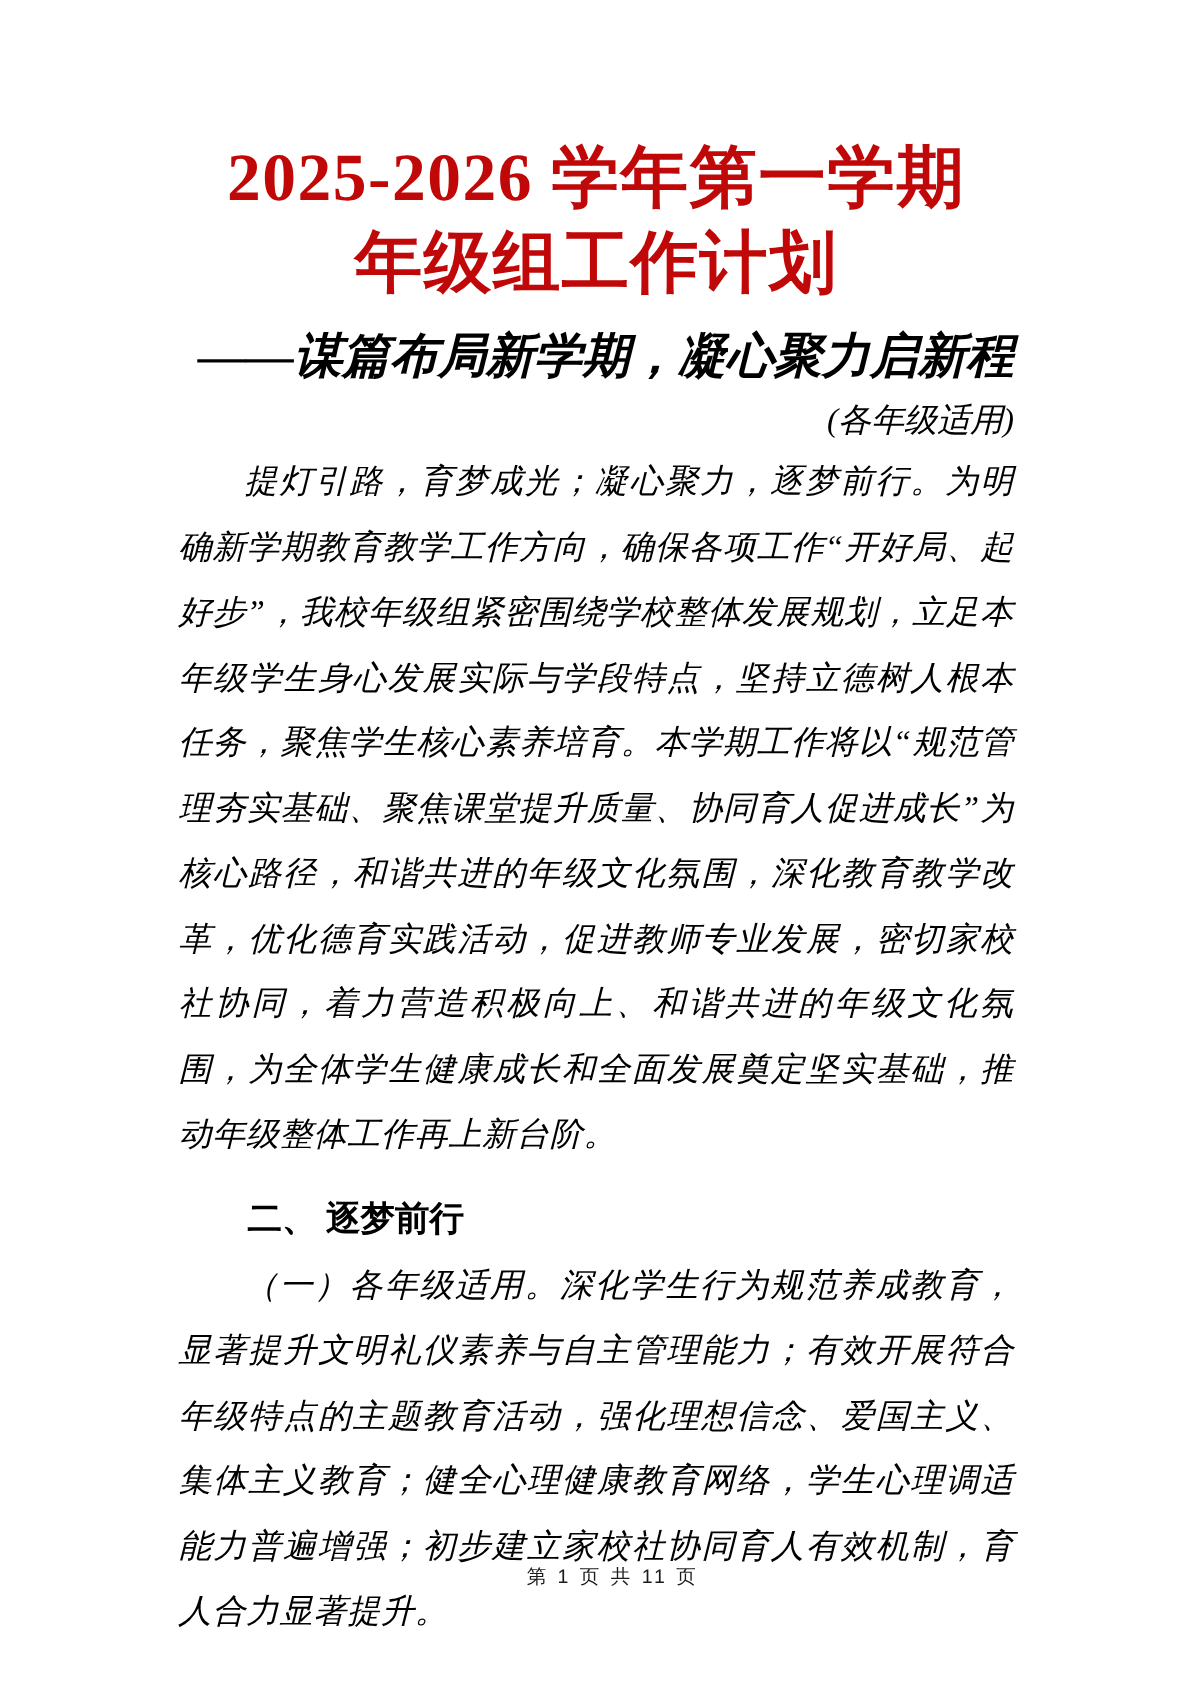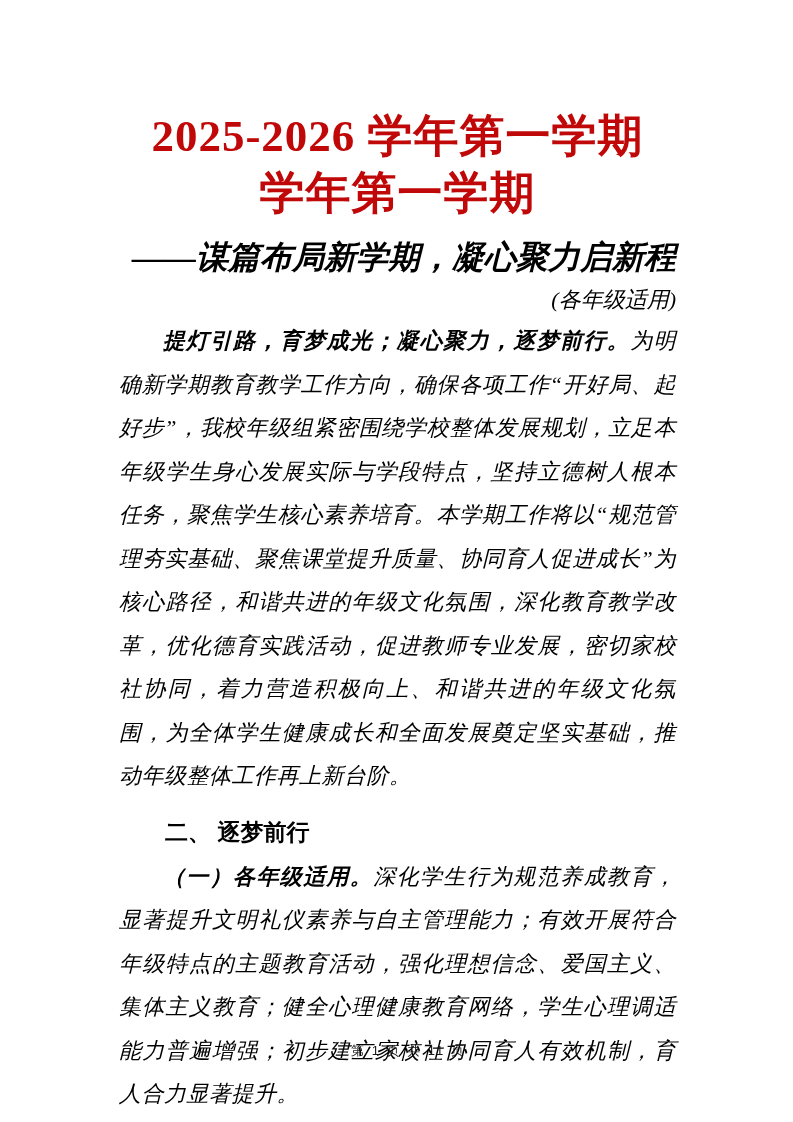--- a/index.html
+++ b/index.html
@@ -12,21 +12,21 @@
     width: 793px;
     height: 1122px;
     box-sizing: border-box;
     background: #ffffff;
     padding: 90px 117px 0 119px;
     color: #000000;
     font-family: "Liberation Serif", serif;
     overflow: hidden;
   }
   .doc-title {
-    margin: 18px;
+    margin: 0;
     text-align: center;
     font-size: 45px;
     line-height: 57px;
     font-weight: bold;
     color: #c00808;
     font-family: "Liberation Serif", serif;
     letter-spacing: 1px;
   }
   .doc-title .title-line {
     display: block;
@@ -59,21 +59,21 @@
   .body-para {
     margin: 4px 0 0 0;
     font-size: 22px;
     line-height: 43.5px;
     text-align: justify;
     text-indent: 2em;
     letter-spacing: 0.5px;
     font-style: italic; 
   }
   .body-para .lead {
-    font-weight: bold;
+    font-weight: normal;
   }
   .page-footer {
     position: absolute;
     left: 12px;
     bottom: 62px;
     width: 100%;
     text-align: center;
     font-family: "Liberation Sans", sans-serif;
     font-size: 13px;
     font-style: normal;
@@ -81,21 +81,21 @@
     letter-spacing: 2px;
   }
 </style>
 </head>
 <body>
 
 <div class="page">
 
   <h1 class="doc-title">
     <span class="title-line">2025-2026 学年第一学期</span>
-    <span class="title-line">学年第一学期</span>
+    <span class="title-line">年级组工作计划</span>
   </h1>
 
   <p class="subtitle">——谋篇布局新学期，凝心聚力启新程</p>
 
   <p class="scope-note">(各年级适用)</p>
 
 
   <p class="body-para"><span class="lead">提灯引路，育梦成光；凝心聚力，逐梦前行。</span><span>为明确新学期教育教学工作方向，确保各项工作“开好局、起好步”，我校年级组紧密围绕学校整体发展规划，立足本年级学生身心发展实际与学段特点，坚持立德树人根本任务，聚焦学生核心素养培育。本学期工作将以“规范管理夯实基础、聚焦课堂提升质量、协同育人促进成长”为核心路径，和谐共进的年级文化氛围，深化教育教学改革，优化德育实践活动，促进教师专业发展，密切家校社协同，着力营造积极向上、和谐共进的年级文化氛围，为全体学生健康成长和全面发展奠定坚实基础，推动年级整体工作再上新台阶。</span></p>
 
   <h2 class="section-heading">二、 逐梦前行</h2>

